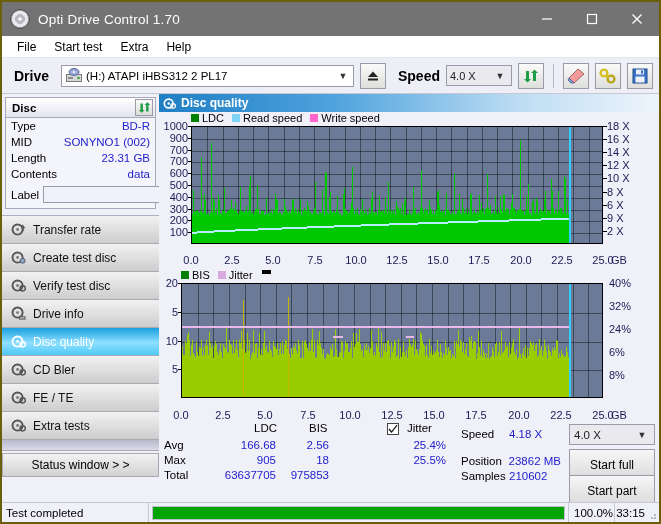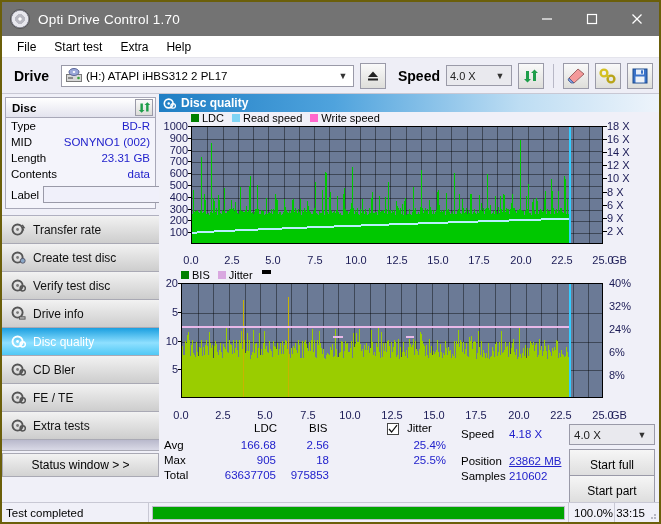--- a/index.html
+++ b/index.html
@@ -1740,21 +1740,21 @@
         <svg width="10" height="10" viewBox="0 0 10 10" style="position:absolute;left:229px;top:4px;">
           <polyline points="1,5 3.6,8 9,1.2" fill="none" stroke="#111" stroke-width="1.2"></polyline>
         </svg>
         <div class="st" style="left:248px; top:2px;">Jitter</div>
         <div class="sv" style="left:232px; top:19px; width:55px;">25.4%</div>
         <div class="sv" style="left:232px; top:34px; width:55px;">25.5%</div>
 
         <div class="st" style="left:302px; top:8px;">Speed</div>
         <div class="sv" style="left:350px; top:8px; width:60px; text-align:left;">4.18 X</div>
         <div class="st" style="left:302px; top:35px;">Position</div>
-        <div class="sv" style="left:350px; top:35px; width:70px; text-align:left;text-decoration:underline;">23862 MB</div>
+        <div class="sv" style="left:332px; top:35px; width:70px; text-align:right;">23862 MB</div>
         <div class="st" style="left:302px; top:50px;">Samples</div>
         <div class="sv" style="left:350px; top:50px; width:70px; text-align:left;">210602</div>
 
         <div id="speed-combo2" style="left:410px; top:4px;">
           <span>4.0 X</span>
           <span class="combo-arrow">▼</span>
         </div>
         <div class="act-btn" style="left:410px; top:29px;">Start full</div>
         <div class="act-btn" style="left:410px; top:55px;">Start part</div>
       </div>

